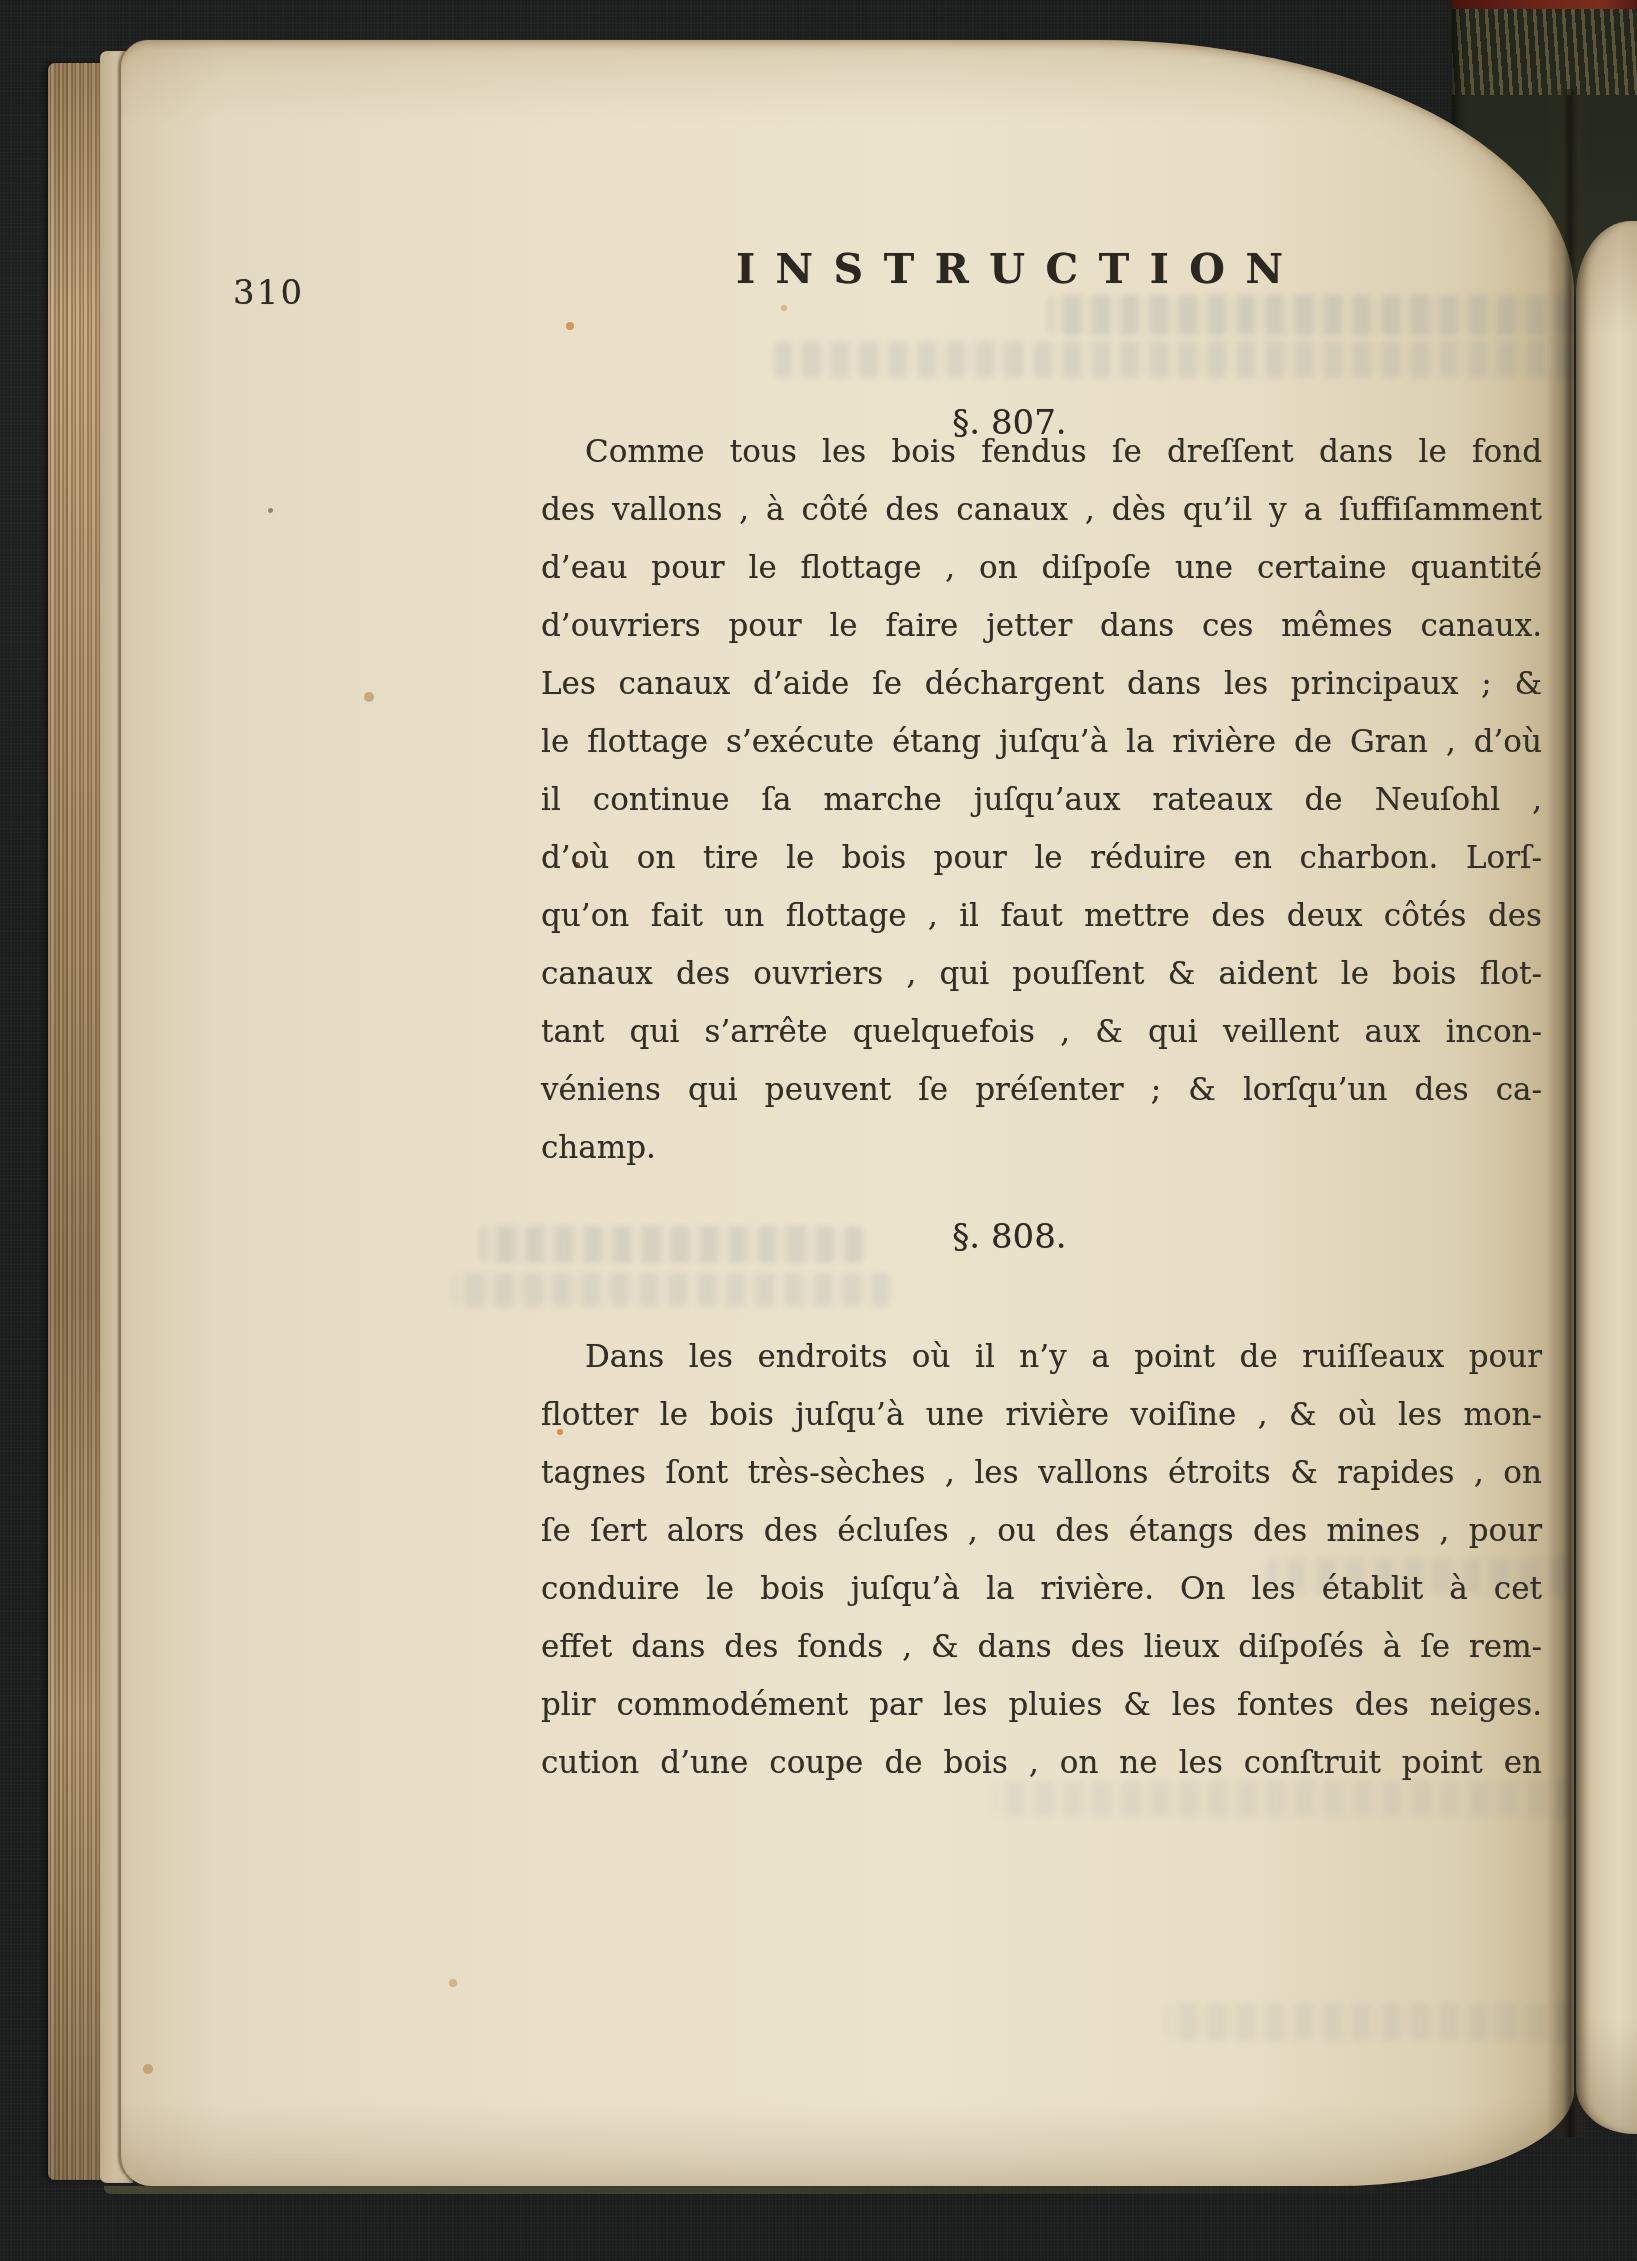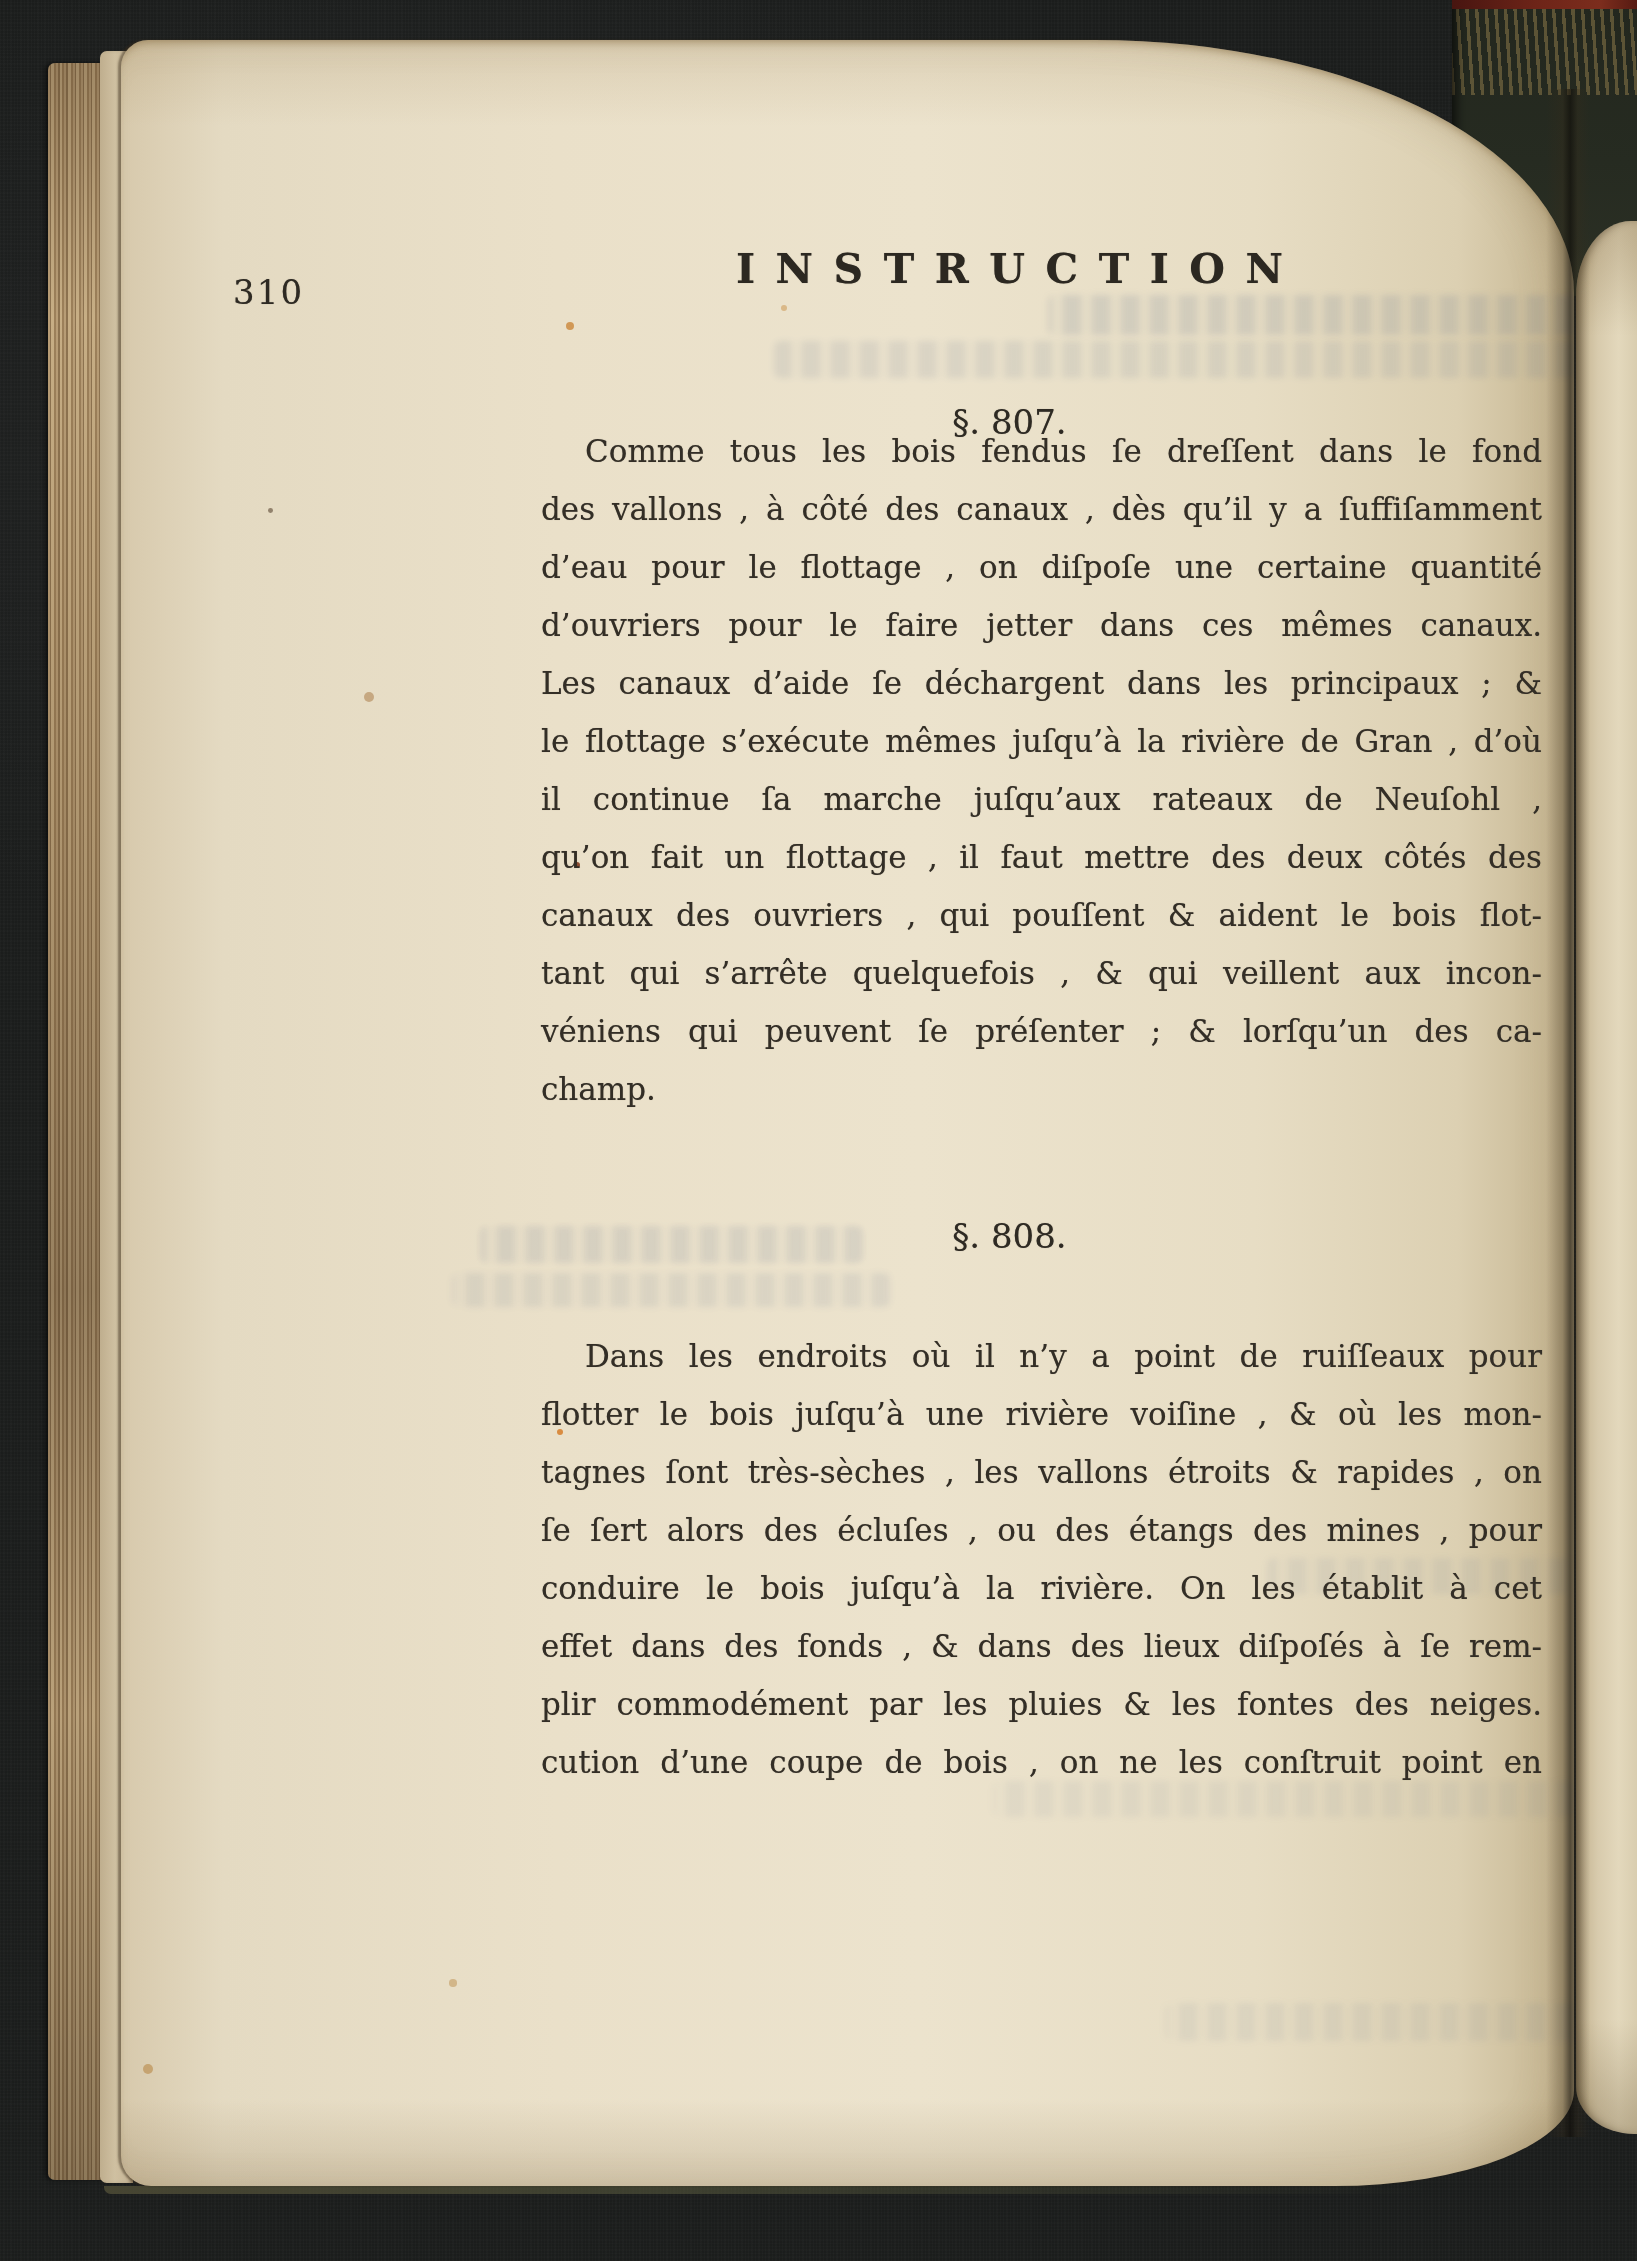--- a/index.html
+++ b/index.html
@@ -166,22 +166,23 @@
     <div class="page-number">310</div>
     <div class="running-title">INSTRUCTION</div>
 
     <div class="sec-heading h807">§. 807.</div>
     <div class="para p807">
         <div class="line first">Comme tous les bois fendus ſe dreſſent dans le fond</div>
         <div class="line">des vallons , à côté des canaux , dès qu’il y a ſuffiſamment</div>
         <div class="line">d’eau pour le flottage , on diſpoſe une certaine quantité</div>
         <div class="line">d’ouvriers pour le faire jetter dans ces mêmes canaux.</div>
         <div class="line">Les canaux d’aide ſe déchargent dans les principaux ; &amp;</div>
-        <div class="line">le flottage s’exécute mêmes juſqu’à la rivière de Gran , d’où</div>
+        <div class="line">le flottage s’exécute étang juſqu’à la rivière de Gran , d’où</div>
         <div class="line">il continue ſa marche juſqu’aux rateaux de Neuſohl ,</div>
+        <div class="line">d’où on tire le bois pour le réduire en charbon. Lorſ-</div>
         <div class="line">qu’on fait un flottage , il faut mettre des deux côtés des</div>
         <div class="line">canaux des ouvriers , qui pouſſent &amp; aident le bois flot-</div>
         <div class="line">tant qui s’arrête quelquefois , &amp; qui veillent aux incon-</div>
         <div class="line">véniens qui peuvent ſe préſenter ; &amp; lorſqu’un des ca-</div>
         <div class="line last-left">champ.</div>
       </div>
 
     <div class="sec-heading h808">§. 808.</div>
     <div class="para p808">
         <div class="line first">Dans les endroits où il n’y a point de ruiſſeaux pour</div>

